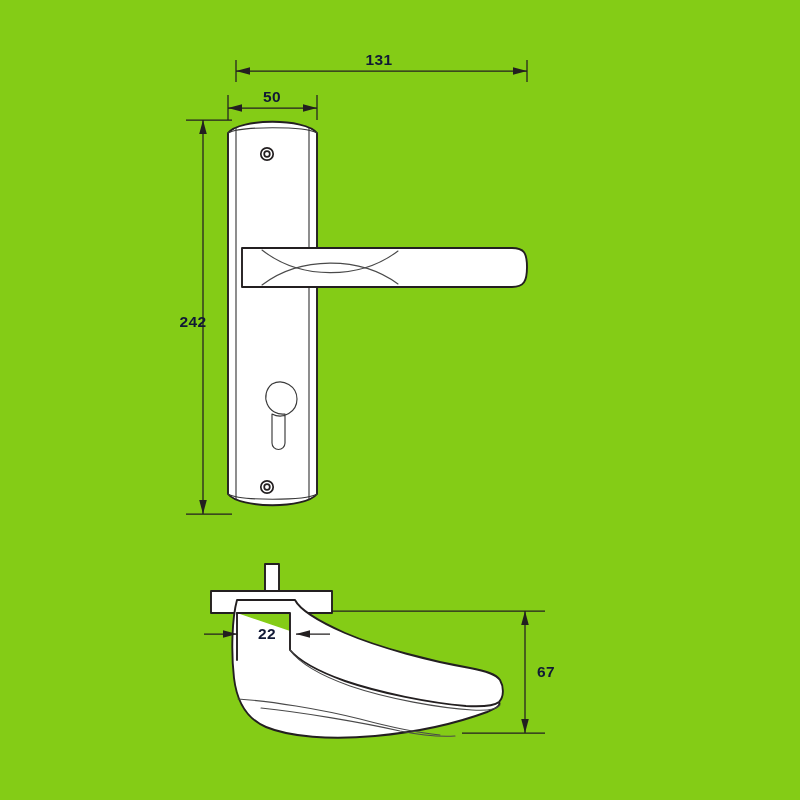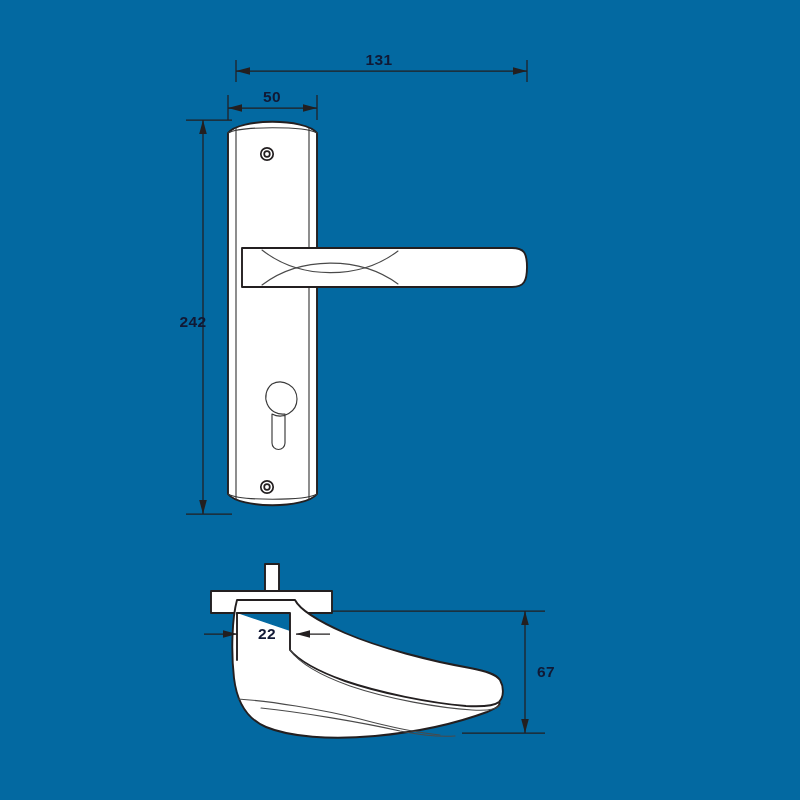--- a/index.html
+++ b/index.html
@@ -7,21 +7,21 @@
     padding: 0;
     background: #ffffff;
   }
   body {
     font-family: "Liberation Sans", sans-serif;
   }
   #drawing-root {
     position: relative;
     width: 800px;
     height: 800px;
-    background: #0369a1;
+    background: #84cc16;
     overflow: hidden;
   }
   svg#tech-drawing {
     display: block;
     width: 800px;
     height: 800px;
   }
   .outline {
     fill: #ffffff;
     stroke: #231f20;

